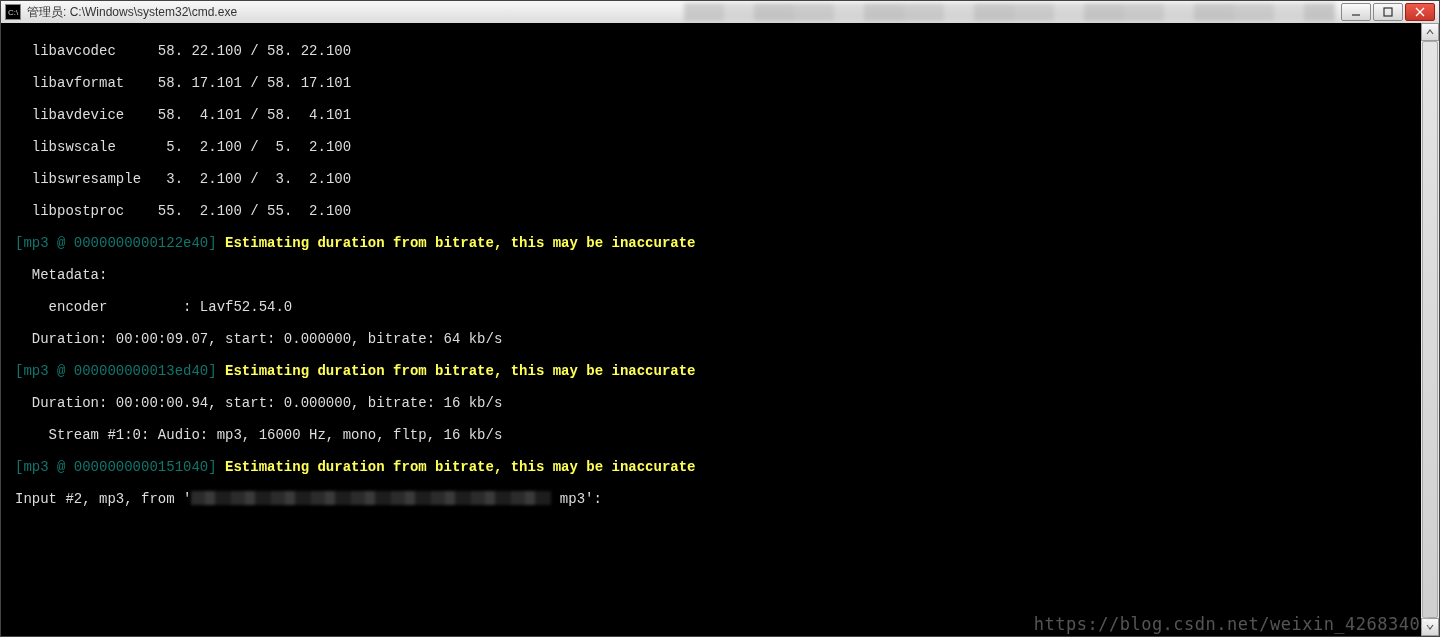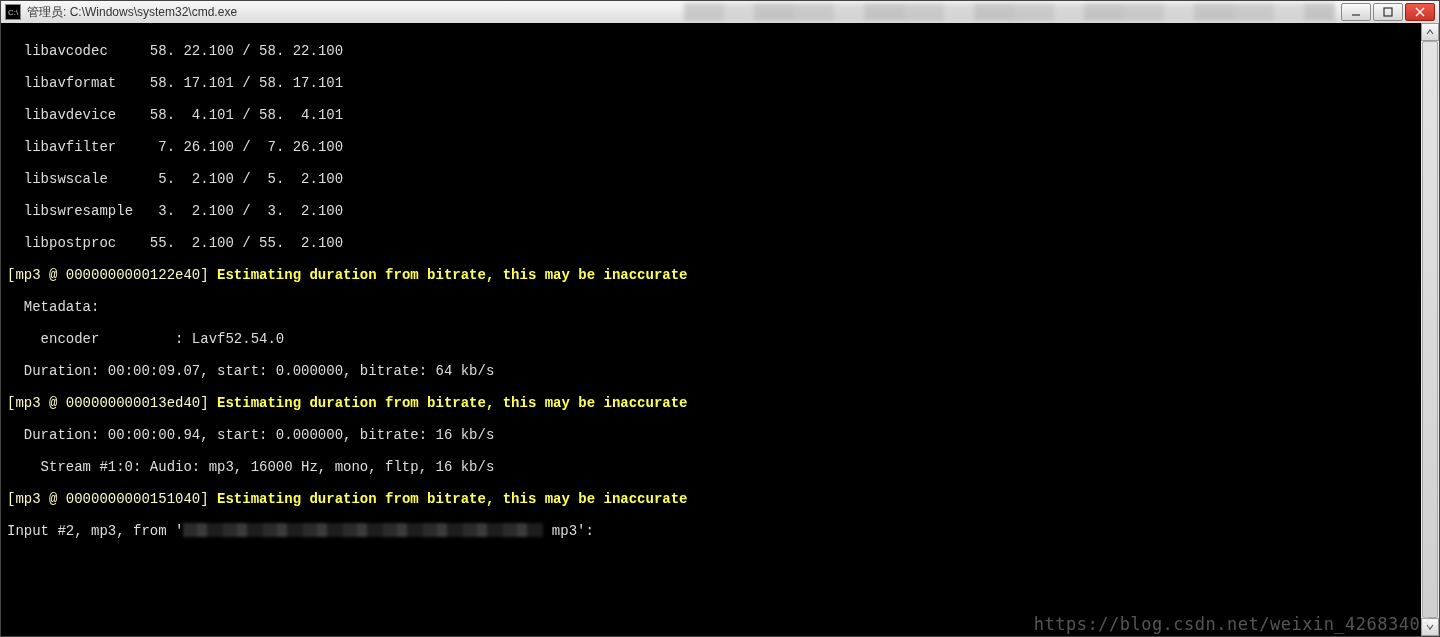--- a/index.html
+++ b/index.html
@@ -64,29 +64,29 @@
     border-radius: 2px;
     cursor: pointer;
   }
   .win-btn svg { stroke: #333; stroke-width: 1.2; fill: none; }
   .win-btn.close { background: linear-gradient(to bottom, #ef5a4a, #c8372a); border-color: #982015; }
   .win-btn.close svg { stroke: #fff; }
   .console {
     flex: 1;
     background: #000;
     color: #ddd;
-    padding: 4px 0 4px 6px;
+    padding: 4px 0 4px 14px;
     line-height: 16px;
     white-space: pre;
     position: relative;
     overflow: hidden;
   }
   .console .line { display: block; }
   .console .yellow { color: #ffff55; font-weight: bold; margin-top: 28px; }
-  .console .mag { color: #fef9c3; }
+  .console .mag { color: #0f766e; }
   .redact {
     display: inline-block;
     height: 14px;
     vertical-align: -2px;
     background: repeating-linear-gradient(90deg, #2b2b2b 0 14px, #3a3a3a 14px 24px, #1d1d1d 24px 40px);
     filter: blur(1.5px);
   }
   .scrollbar {
     position: absolute;
     right: 0; top: 0;
@@ -146,21 +146,20 @@
             <line x1="9" y1="1" x2="1" y2="9"></line>
           </svg>
         </div>
     </div>
   </div>
 
   <div class="console">
 <span class="line">  <span>libavcodec</span>     <span>58. 22.100</span> / <span>58. 22.100</span></span>
 <span class="line">  <span>libavformat</span>    <span>58. 17.101</span> / <span>58. 17.101</span></span>
 <span class="line">  <span>libavdevice</span>    <span>58.  4.101</span> / <span>58.  4.101</span></span>
-<span class="line">  <span>libavfilter</span>    <span> 7. 26.100</span> / <span> 7. 26.100</span></span>
 <span class="line">  <span>libswscale</span>     <span> 5.  2.100</span> / <span> 5.  2.100</span></span>
 <span class="line">  <span>libswresample</span>  <span> 3.  2.100</span> / <span> 3.  2.100</span></span>
 <span class="line">  <span>libpostproc</span>    <span>55.  2.100</span> / <span>55.  2.100</span></span>
 <span class="line"><span class="mag">[mp3 @ 0000000000122e40]</span> <span class="yellow">Estimating duration from bitrate, this may be inaccurate</span></span>
 <span class="line">  <span>Metadata:</span></span>
 <span class="line">    <span>encoder</span>         : <span>Lavf52.54.0</span></span>
 <span class="line">  <span>Duration: 00:00:09.07, start: 0.000000, bitrate: 64 kb/s</span></span>
 <span class="line"><span class="mag">[mp3 @ 000000000013ed40]</span> <span class="yellow">Estimating duration from bitrate, this may be inaccurate</span></span>
 <span class="line">  <span>Duration: 00:00:00.94, start: 0.000000, bitrate: 16 kb/s</span></span>
 <span class="line">    <span>Stream #1:0: Audio: mp3, 16000 Hz, mono, fltp, 16 kb/s</span></span>

